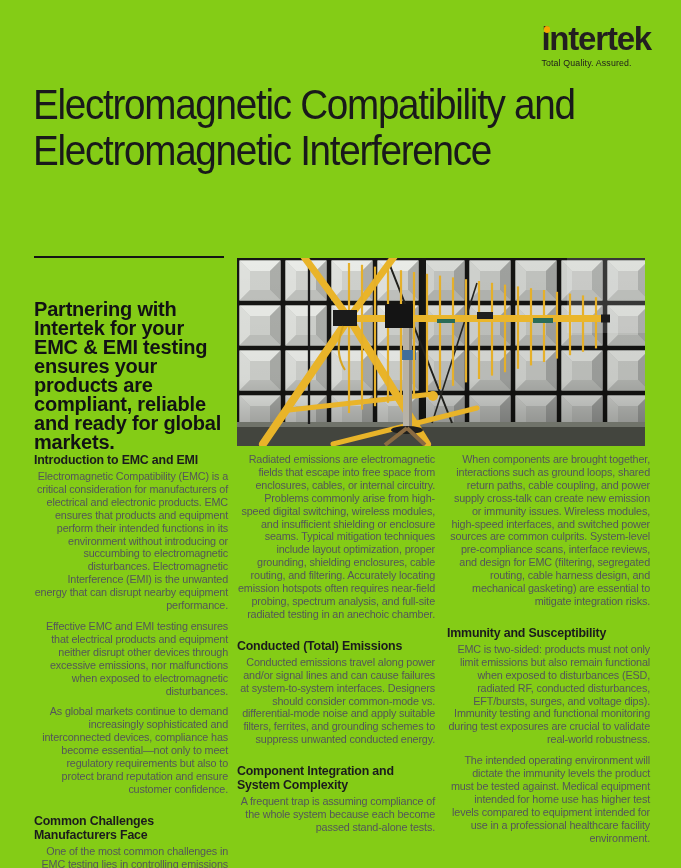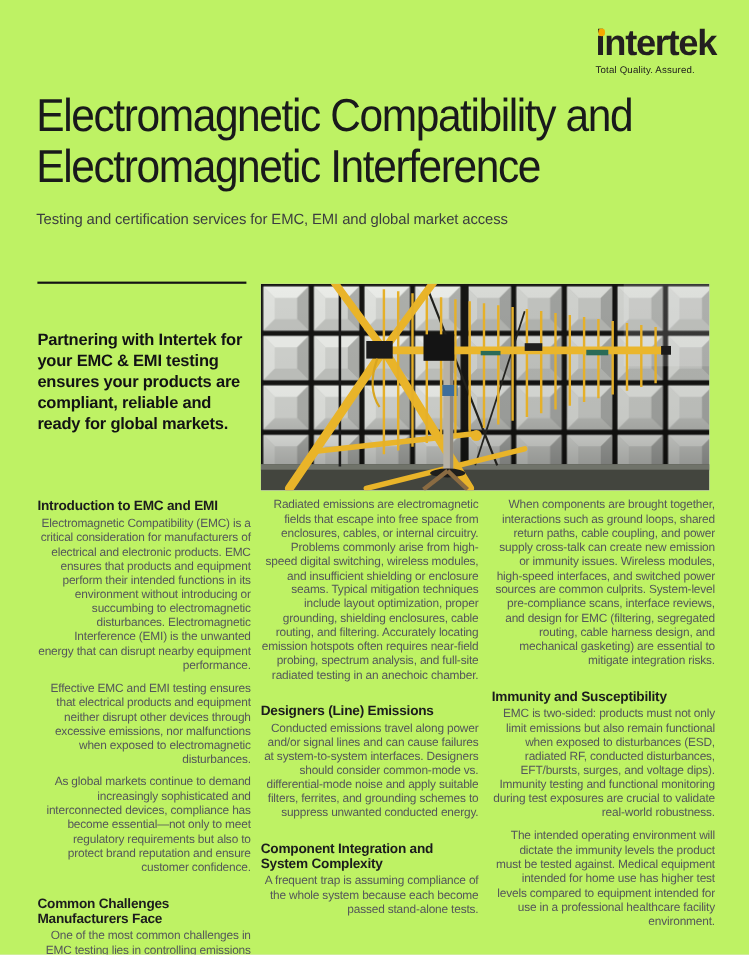--- a/index.html
+++ b/index.html
@@ -1,18 +1,18 @@
 <!DOCTYPE html>
 <html><head>
 <meta charset="utf-8">
 <style>
   html,body { margin:0; padding:0; background:#e9e9e9; }
   .page {
     position:relative; width:681px; height:868px; margin:0 auto;
-    background:#bef264; overflow:hidden;
+    background:#84cc16; overflow:hidden;
     font-family:"Liberation Sans", sans-serif;
   }
 
   
   .logo { position:absolute; top:22px; right:30px; text-align:left; }
   .logo-word {
     position:relative; display:inline-block;
     font-size:33px; font-weight:bold; letter-spacing:-1.2px;
     color:#231f20; line-height:1;
   }
@@ -37,21 +37,21 @@
     font-size:13.5px; color:#3c3d40; letter-spacing:-0.1px;
   }
 
   
   .intro-rule {
     position:absolute; left:34px; top:256px; width:190px; height:2px;
     background:#141414;
   }
   .statement {
     position:absolute; left:34px; top:300px; width:188px; margin:0;
-    font-size:15px; font-weight:bold; line-height:19px;
+    font-size:20px; font-weight:bold; line-height:19px;
     color:#121214; letter-spacing:-0.2px;
   }
 
   
   .photo {
     position:absolute; left:237px; top:258px; width:408px; height:188px;
     overflow:hidden; background:#cfcfcb;
   }
   .photo svg { display:block; }
 
@@ -83,21 +83,20 @@
       <span>intertek</span>
       <span class="logo-dot"></span>
     </div>
     <div class="logo-tagline">Total Quality. Assured.</div>
   </div>
 
   <h1 class="title">
     <span>Electromagnetic Compatibility and</span><br>
     <span>Electromagnetic Interference</span>
   </h1>
-  <p class="subtitle">Testing and certification services for EMC, EMI and global market access</p>
 
   <div class="intro-rule"></div>
   <p class="statement">Partnering with Intertek for your EMC &amp; EMI testing ensures your products are compliant, reliable and ready for global markets.</p>
 
   <div class="photo">
     <svg width="408" height="188" viewBox="0 0 408 188" xmlns="http://www.w3.org/2000/svg">
       <defs>
         <pattern id="tiles" width="46" height="45" patternUnits="userSpaceOnUse">
           <rect width="46" height="45" fill="#151513"></rect>
           <rect x="2.5" y="2.5" width="41" height="40" fill="#c9cbc7"></rect>
@@ -194,21 +193,21 @@
         <h3>Common Challenges Manufacturers Face</h3>
         <p>One of the most common challenges in EMC testing lies in controlling emissions—both radiated and conducted.</p>
       </section>
     </div>
 
     <div class="col col2">
       <section class="sec">
         <p>Radiated emissions are electromagnetic fields that escape into free space from enclosures, cables, or internal circuitry. Problems commonly arise from high-speed digital switching, wireless modules, and insufficient shielding or enclosure seams. Typical mitigation techniques include layout optimization, proper grounding, shielding enclosures, cable routing, and filtering. Accurately locating emission hotspots often requires near-field probing, spectrum analysis, and full-site radiated testing in an anechoic chamber.</p>
       </section>
       <section class="sec">
-        <h3>Designers (Line) Emissions</h3>
+        <h3>Conducted (Total) Emissions</h3>
         <p>Conducted emissions travel along power and/or signal lines and can cause failures at system-to-system interfaces. Designers should consider common-mode vs. differential-mode noise and apply suitable filters, ferrites, and grounding schemes to suppress unwanted conducted energy.</p>
       </section>
       <section class="sec">
         <h3>Component Integration and System Complexity</h3>
         <p>A frequent trap is assuming compliance of the whole system because each become passed stand-alone tests.</p>
       </section>
     </div>
 
     <div class="col col3">
       <section class="sec">

